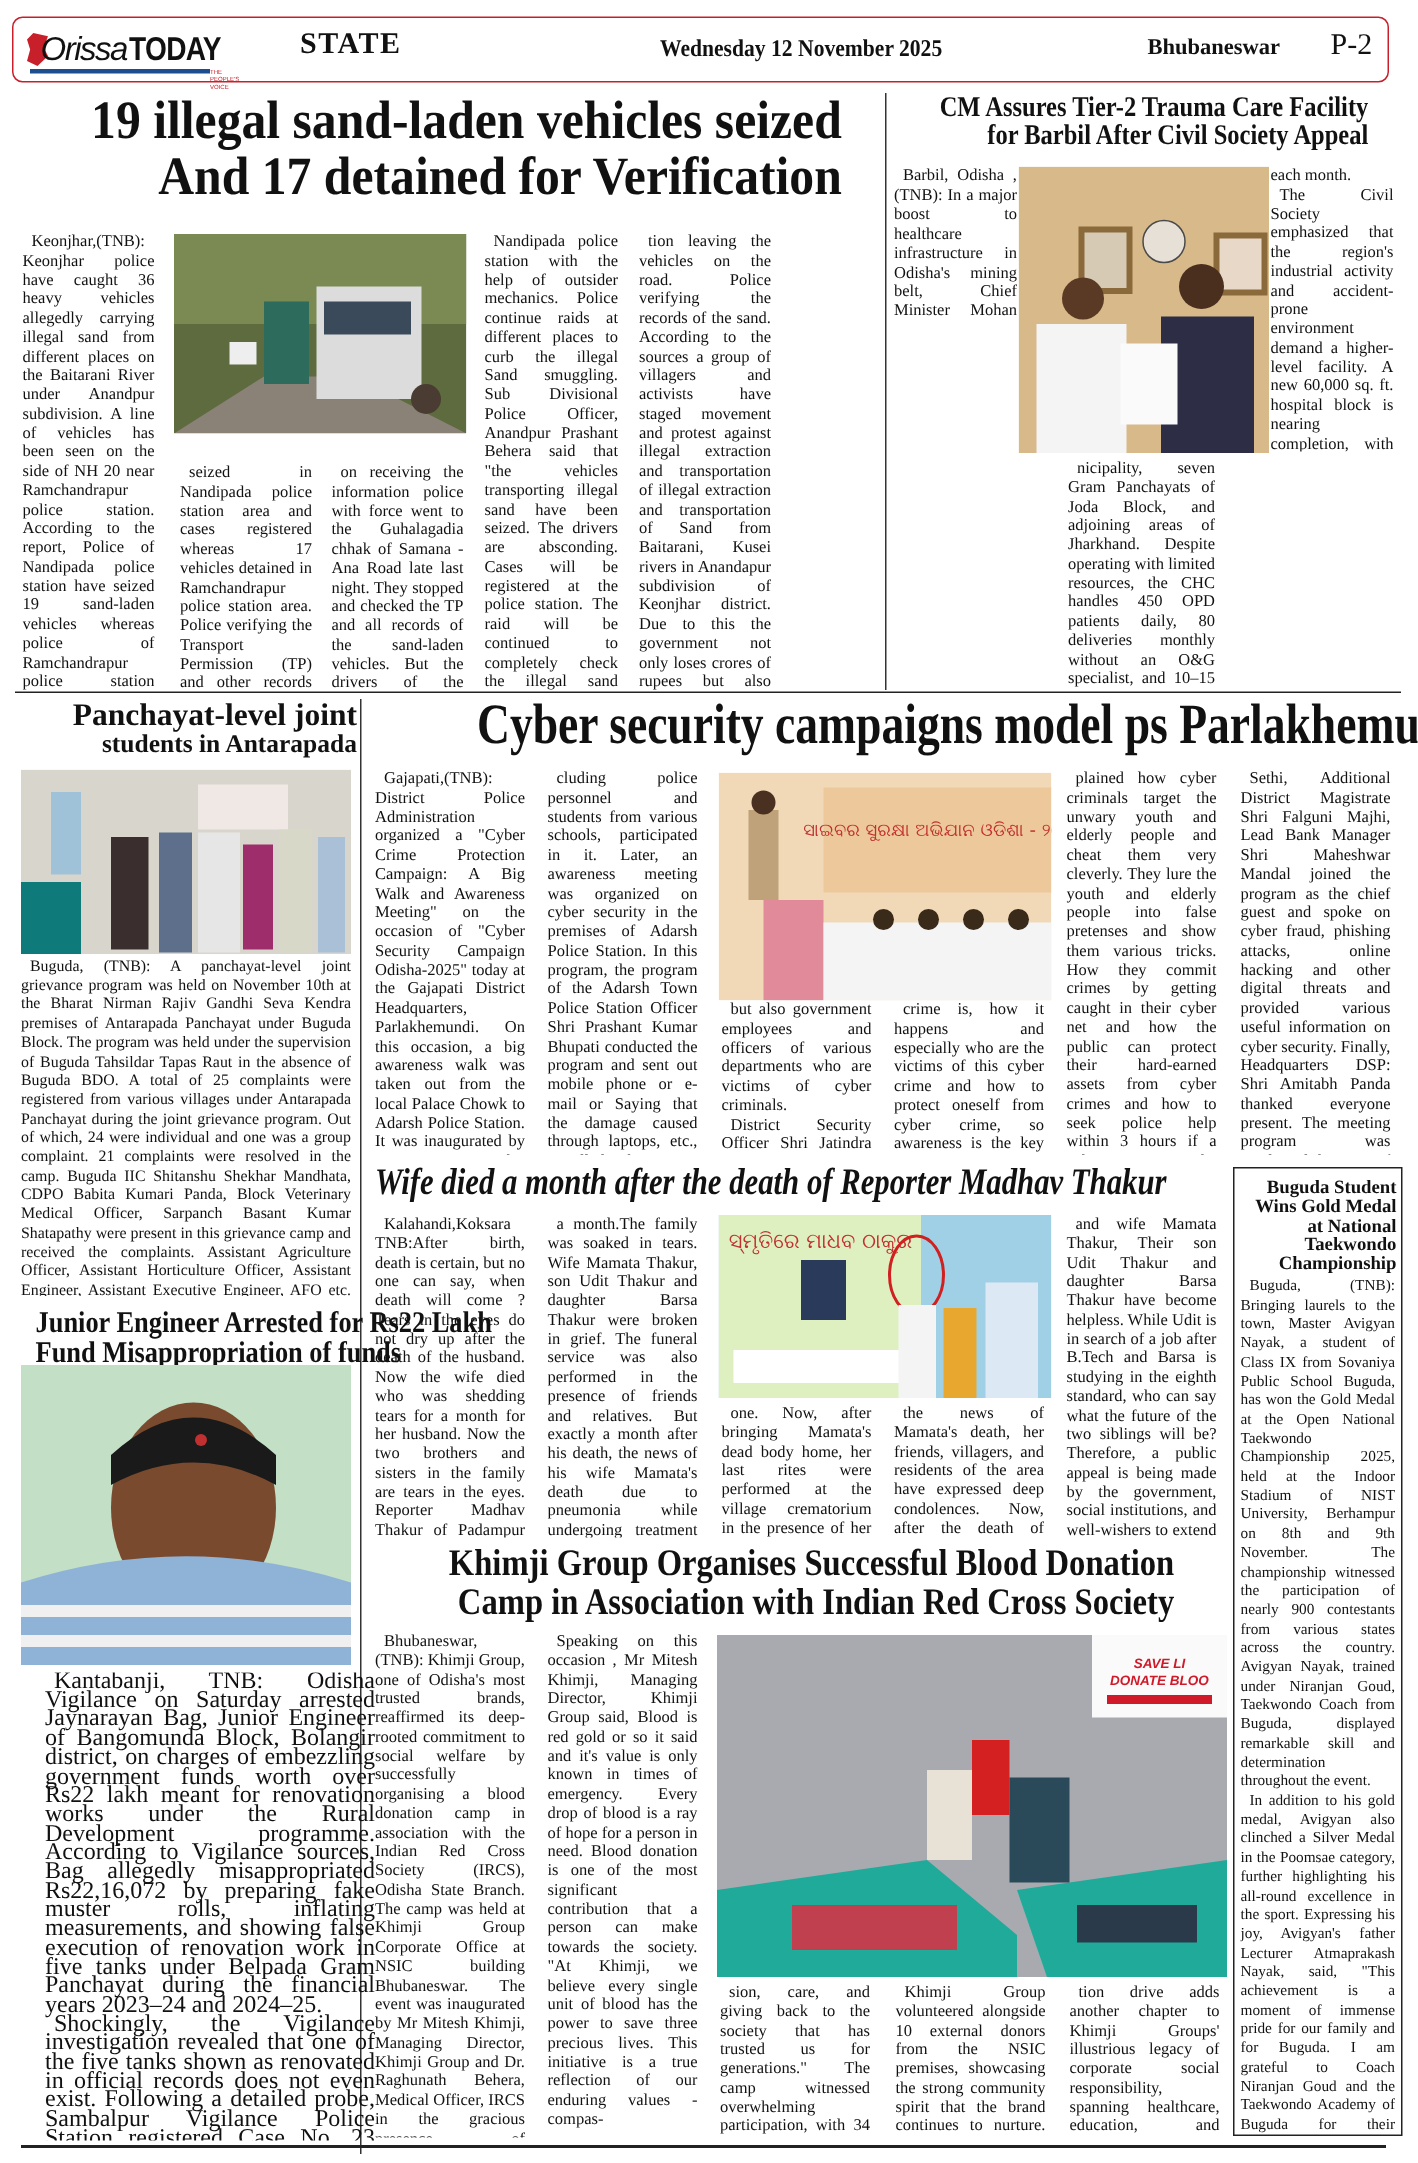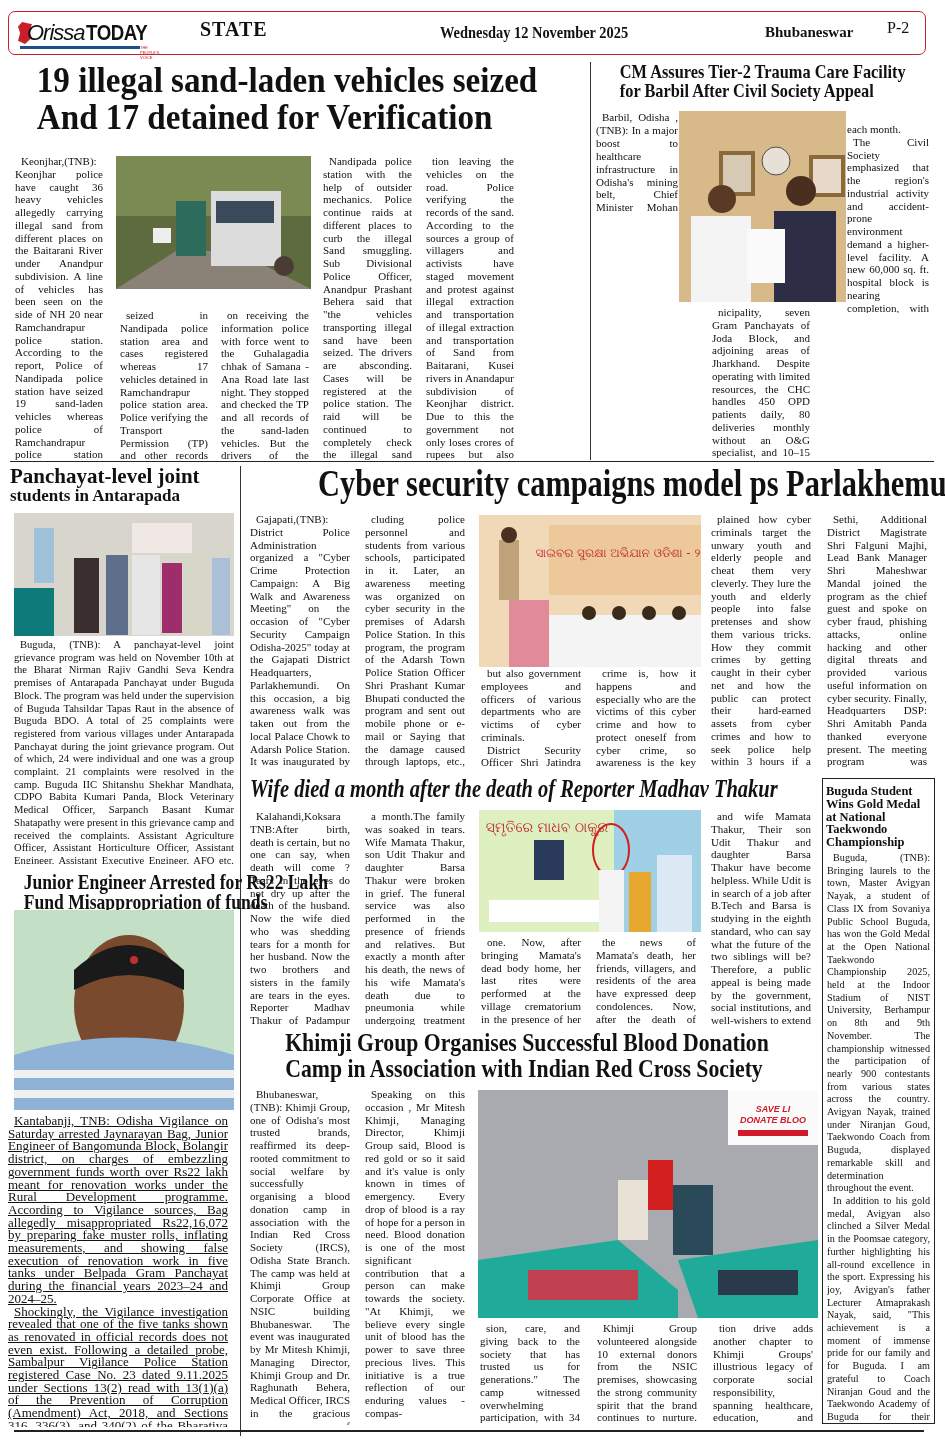--- a/index.html
+++ b/index.html
@@ -9,22 +9,22 @@
   .masthead { left: 8px; top: 11px; width: 918px; height: 44px; border: 1.5px solid #c8202a; border-radius: 7px; }
   .logo { left: 18px; top: 20px; width: 135px; height: 30px; }
   .logo .mark { position: absolute; left: 0; top: 2px; width: 14px; height: 22px; background: #c8202a; clip-path: polygon(30% 0, 100% 10%, 80% 45%, 100% 70%, 50% 100%, 0 85%, 15% 50%, 0 20%); }
   .logo .orissa { position: absolute; left: 9px; top: 0; font-family: "Liberation Sans", sans-serif; font-style: italic; font-size: 22px; color: #111; letter-spacing: -1px; }
   .logo .today { position: absolute; left: 68px; top: 0; font-family: "Liberation Sans", sans-serif; font-weight: bold; font-size: 22px; color: #111; letter-spacing: -0.5px; transform: scaleX(0.85); transform-origin: left; }
   .logo .bar { position: absolute; left: 2px; top: 26px; width: 120px; height: 3px; background: #1d4e8f; }
   .logo .tag { position: absolute; left: 122px; top: 25px; font-size: 4px; color: #c8202a; font-family: "Liberation Sans", sans-serif; }
   .section-label { left: 200px; top: 18px; font-size: 20px; font-weight: bold; letter-spacing: 1px; }
   .date { left: 440px; top: 24px; font-size: 16px; font-weight: bold; transform: scaleX(0.9); transform-origin: left; }
   .city { left: 765px; top: 24px; font-size: 15px; font-weight: bold; }
-  .pageno { left: 887px; top: 19px; font-size: 16px; }
-  .hl { font-weight: bold; text-align: left; line-height: 1.02; transform-origin: top left; white-space: nowrap; }
+  .pageno { left: 887px; top: 19px; font-size: 20px; }
+  .hl { font-weight: bold; text-align: right; line-height: 1.02; transform-origin: top left; white-space: nowrap; }
   .col { font-size: 11px; line-height: 12.75px; text-align: justify; hyphens: auto; overflow: hidden; }
   .col p { text-indent: 6px; }
   .photo { overflow: hidden; }
   .vrule { background: #333; width: 1px; }
   .hrule { background: #222; height: 1.5px; }
   .boxed { border: 1.5px solid #222; }
 </style>
 </head>
 <body>
 
@@ -93,21 +93,21 @@
     <circle cx="43" cy="88" r="14" fill="#5a3a24"></circle>
     <rect x="95" y="100" width="62" height="91" fill="#2d2e45"></rect>
     <circle cx="122" cy="80" r="15" fill="#4a2e1e"></circle>
     <rect x="68" y="118" width="38" height="54" fill="#fafafa"></rect>
   </svg>
 </div>
 <div class="abs col" style="left:596px;top:306px;width:82px;height:154px;"></div>
 <div class="abs col" style="left:712px;top:306px;width:98px;height:154px;">
     <p>nicipality, seven Gram Panchayats of Joda Block, and adjoining areas of Jharkhand. Despite operating with limited resources, the CHC handles 450 OPD patients daily, 80 deliveries monthly without an O&amp;G specialist, and 10–15 major trauma cases</p>
   </div>
-<div class="abs col" style="left:847px;top:111px;width:82px;height:190px;margin-top:12px;">
+<div class="abs col" style="left:847px;top:111px;width:82px;height:190px;">
     <p style="text-indent:0">each month.</p>
     <p>The Civil Society emphasized that the region's industrial activity and accident-prone environment demand a higher-level facility. A new 60,000 sq. ft. hospital block is nearing completion, with plans for ICU, CT scan, SNCU, and OT facilities. Responding to the appeal, CM Majhi assured that the government would fulfill the demand and provide a Tier-2 trauma care unit, ensuring timely and equitable healthcare for the people of this high-risk region. The announcement has been welcomed with optimism by local residents.</p>
   </div>
 <div class="abs col" style="left:828px;top:306px;width:100px;height:154px;"></div>
 
 <div class="abs hrule" style="left:10px;top:461px;width:924px;height:1px;"></div>
 
 <div class="abs hl" style="left:10px;top:466px;width:228px;font-size:21px;">
   <div>Panchayat-level joint</div>
   <div style="font-size:17px;">students in Antarapada</div>
@@ -139,21 +139,21 @@
   <svg width="220" height="200" viewBox="0 0 220 200">
     <rect width="220" height="200" fill="#c3e0c6"></rect>
     <ellipse cx="115" cy="95" rx="55" ry="70" fill="#7a4a2e"></ellipse>
     <path d="M60 60 Q115 10 170 60 L170 80 Q115 50 60 80 Z" fill="#1a1a1a"></path>
     <circle cx="120" cy="50" r="4" fill="#c03030"></circle>
     <path d="M0 200 L0 145 Q110 110 220 145 L220 200 Z" fill="#8fb3d6"></path>
     <rect x="0" y="160" width="220" height="8" fill="#f0f0f0"></rect>
     <rect x="0" y="180" width="220" height="8" fill="#f0f0f0"></rect>
   </svg>
 </div>
-<div class="abs col" style="left:8px;top:1115px;width:220px;height:312px;font-size:13px;line-height:12.7px;text-decoration:underline;">
+<div class="abs col" style="left:30px;top:1115px;width:220px;height:312px;font-size:16px;line-height:12.7px;">
   <p>Kantabanji, TNB: Odisha Vigilance on Saturday arrested Jaynarayan Bag, Junior Engineer of Bangomunda Block, Bolangir district, on charges of embezzling government funds worth over Rs22 lakh meant for renovation works under the Rural Development programme. According to Vigilance sources, Bag allegedly misappropriated Rs22,16,072 by preparing fake muster rolls, inflating measurements, and showing false execution of renovation work in five tanks under Belpada Gram Panchayat during the financial years 2023–24 and 2024–25.</p>
   <p>Shockingly, the Vigilance investigation revealed that one of the five tanks shown as renovated in official records does not even exist. Following a detailed probe, Sambalpur Vigilance Police Station registered Case No. 23 dated 9.11.2025 under Sections 13(2) read with 13(1)(a) of the Prevention of Corruption (Amendment) Act, 2018, and Sections 316, 336(3), and 340(2) of the Bharatiya Nyaya Sanhita (BNS) against the accused. The arrested engineer will be produced before the Hon'ble Court of Special Judge (Vigilance), Bolangir on Sunday. Vigilance officials said the investigation is continuing to trace the flow of funds and identify any other officials involved in the fraud.</p>
 </div>
 
 <div class="abs hl" style="left:250px;top:464px;width:680px;font-size:38px;">
   <div style="transform:scaleX(0.80);transform-origin:center;">Cyber security campaigns model ps Parlakhemundi</div>
 </div>
 <div class="abs col" style="left:250px;top:513px;width:100px;height:257px;">
     <p>Gajapati,(TNB): District Police Administration organized a "Cyber Crime Protection Campaign: A Big Walk and Awareness Meeting" on the occasion of "Cyber Security Campaign Odisha-2025" today at the Gajapati District Headquarters, Parlakhemundi. On this occasion, a big awareness walk was taken out from the local Palace Chowk to Adarsh Police Station. It was inaugurated by District SP: Shri Jatindra Kumar Panda. Thousands of people from different walks of life, in-</p>
   </div>

